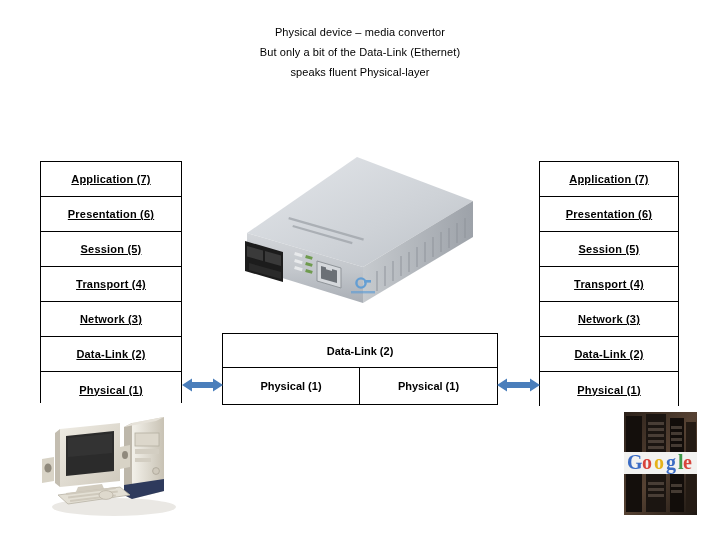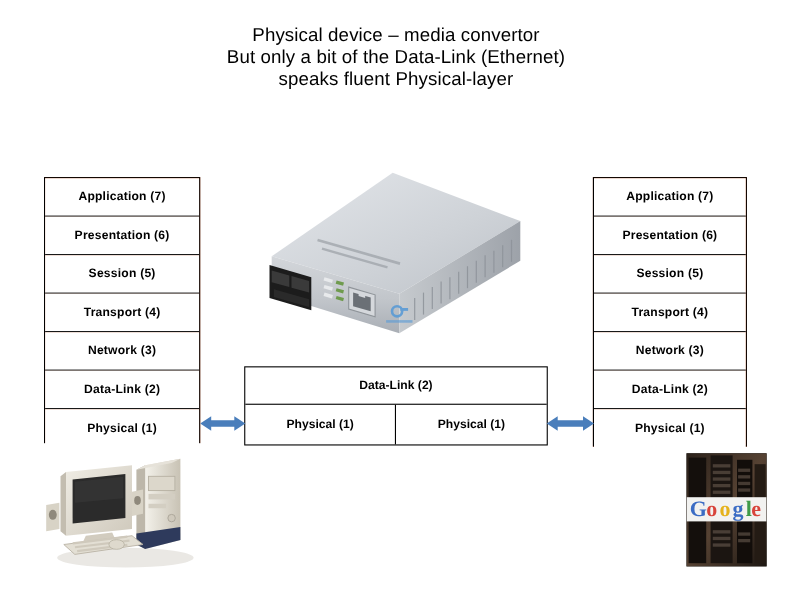--- a/index.html
+++ b/index.html
@@ -26,34 +26,35 @@
     background: #ffffff;
   }
 
   
   .title-block {
     position: absolute;
     left: 130px;
     top: 22px;
     width: 460px;
     text-align: center;
-    font-size: 17px;
+    font-size: 11px;
     line-height: 20px;
     font-weight: 400;
     color: #000;
     letter-spacing: 0.1px;
   }
   .title-line { display: block; white-space: nowrap; }
 
   
   .stack {
     position: absolute;
     border: 1.6px solid #000;
     box-sizing: border-box;
-    background: #c2410c;
+    background: #fde047;
+    text-decoration: underline;
   }
   #stack-left {
     left: 40px;
     top: 161px;
     width: 142px;
     height: 245px;
   }
   #stack-right {
     left: 539px;
     top: 161px;

